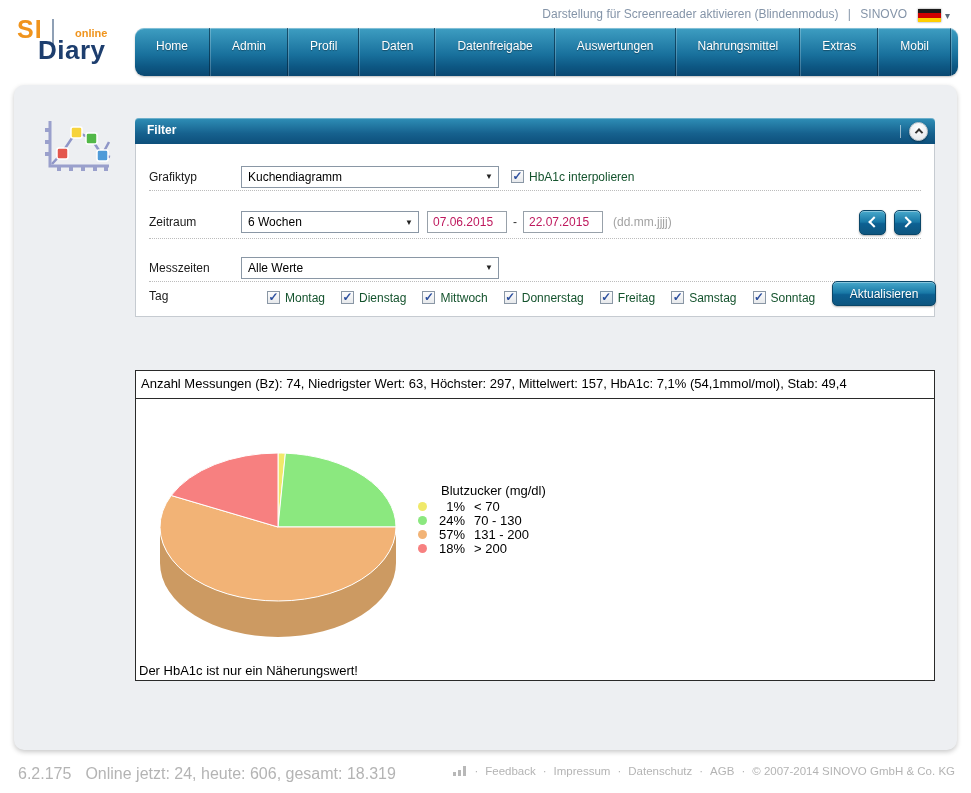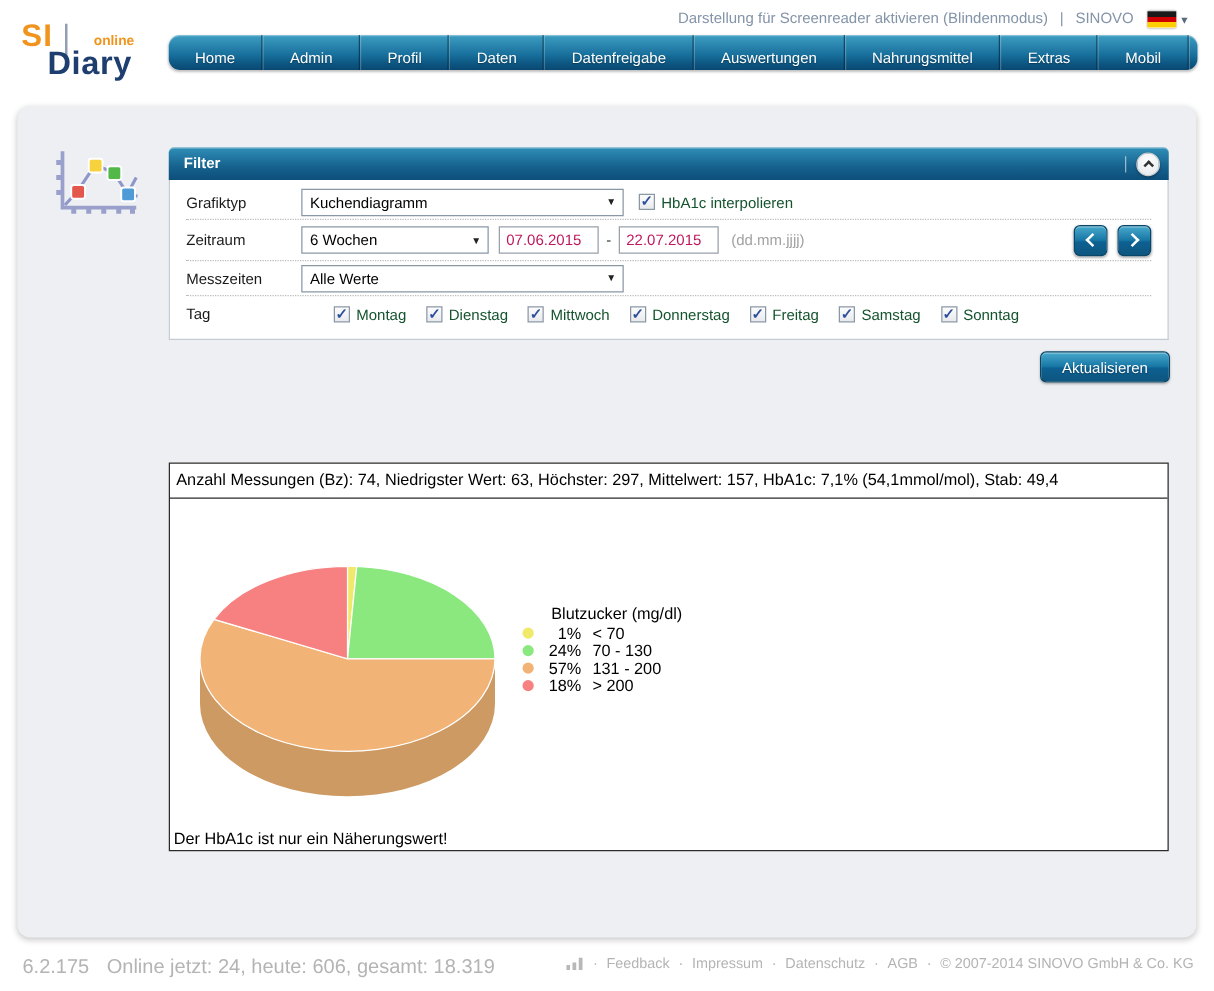--- a/index.html
+++ b/index.html
@@ -13,21 +13,21 @@
   .logo .diary { position:absolute; left:23px; top:20px; font-size:26px; font-weight:bold; color:#1d3e6e; letter-spacing:.5px; }
   .logo .online { position:absolute; left:60px; top:12px; font-size:11px; font-weight:bold; color:#f0941d; }
 
   .sr-line { position:absolute; top:7px; right:64px; font-size:12px; color:#8494a8; white-space:nowrap; }
   .sr-line .lnk { cursor:pointer; }
   .sr-sep { margin:0 6px; }
   .flag-wrap { position:absolute; top:9px; right:21px; display:flex; align-items:center; gap:4px; cursor:pointer; }
   .flag { width:23px; height:13px; background:linear-gradient(#1a1a1a 0 33%, #d00000 33% 66%, #ffce00 66% 100%); box-shadow:0 0 2px rgba(0,0,0,.45); }
   .flag-caret { font-size:10px; color:#5a6a7a; }
 
-  .nav { position:absolute; left:135px; top:28px; width:823px; height:28px; border-radius:9px; display:flex; overflow:hidden;
+  .nav { position:absolute; left:135px; top:28px; width:823px; height:48px; border-radius:9px; display:flex; overflow:hidden;
     background:linear-gradient(#3e9ec2, #19719d 55%, #0d5884 80%, #0a4871);
     box-shadow: inset 0 1px 0 rgba(255,255,255,.35), 0 1px 2px rgba(0,0,0,.25); }
   .nav-tab { padding:0 21px; line-height:36px; color:#fff; font-size:12px; cursor:pointer; white-space:nowrap;
     border-right:1px solid rgba(4,38,62,.65); text-shadow:0 1px 1px rgba(0,0,0,.35); }
   .nav-tab + .nav-tab { border-left:1px solid rgba(255,255,255,.22); }
 
   
   .content { position:absolute; left:14px; top:85px; width:943px; height:665px; background:#edeff2; border-radius:10px;
     box-shadow:0 2px 5px rgba(0,0,0,.22); }
   .chart-icon { position:absolute; left:26px; top:30px; }
@@ -40,28 +40,28 @@
   .fh-divider { width:1px; height:13px; background:rgba(255,255,255,.55); }
   .collapse-btn { width:19px; height:19px; border-radius:50%; background:radial-gradient(circle at 50% 32%, #ffffff, #e1e5e9);
     border:1px solid #c6cace; box-shadow:0 1px 2px rgba(0,0,0,.35); display:flex; align-items:center; justify-content:center; cursor:pointer; }
   .chev { display:inline-block; border:solid #fff; border-width:0 2px 2px 0; padding:3px; }
   .chev.up { border-color:#333; padding:2px; transform:rotate(-135deg) translate(-1px,-1px); }
   .chev.left { transform:rotate(135deg); margin-left:3px; }
   .chev.right { transform:rotate(-45deg); margin-right:3px; }
 
   .filter-body { background:#fff; border:1px solid #c6cbd1; border-top:none; padding:4px 13px 6px 13px; }
   .frow { display:flex; align-items:center; }
-  .frow.sep { border-bottom:1px dotted #bcbcbc; }
+  .frow.sep { border-bottom:1px dotted #bcbcbc;margin-top:15px; }
   .r1 { height:28px; } .r2 { height:33px; } .r3 { height:28px; } .r4 { height:28px;gap:26px; }
   .flabel { width:92px; font-size:12px; color:#1a1a1a; }
 
   .sel { height:22px; background:#fff; border:1px solid #8a97a5; display:flex; align-items:center; justify-content:space-between;
     padding:0 5px 0 6px; font-size:12px; color:#000; cursor:pointer; }
   .sel .arr { font-size:8px; color:#222; margin-left:6px; }
-  .sel.w-lg { width:258px; } .sel.w-md { width:150px; }
+  .sel.w-lg { width:258px; } .sel.w-md { width:178px; }
 
   .dt { width:80px; height:22px; border:1px solid #98a1aa; font:12px "Liberation Sans", sans-serif; padding:0 5px; color:#be185d; margin-left:8px; }
   .dash { margin:0 6px; font-size:12px; color:#333; }
   .hint { margin-left:10px; font-size:12px; color:#a2a2a2; }
 
   .cb-wrap { display:inline-flex; align-items:center; margin-right:16px; cursor:pointer; }
   .cb-wrap.hba1c { margin-left:12px; margin-right:0; }
   .cb { display:inline-block; width:13px; height:13px; border:1px solid #8a97a5; background:linear-gradient(#fdfdfd,#e7e9ec);
     font-size:12px; line-height:11px; text-align:center; color:#2d4f9e; font-weight:bold; }
   .cb-label { font-size:12px; color:#14532d; margin-left:5px; }

